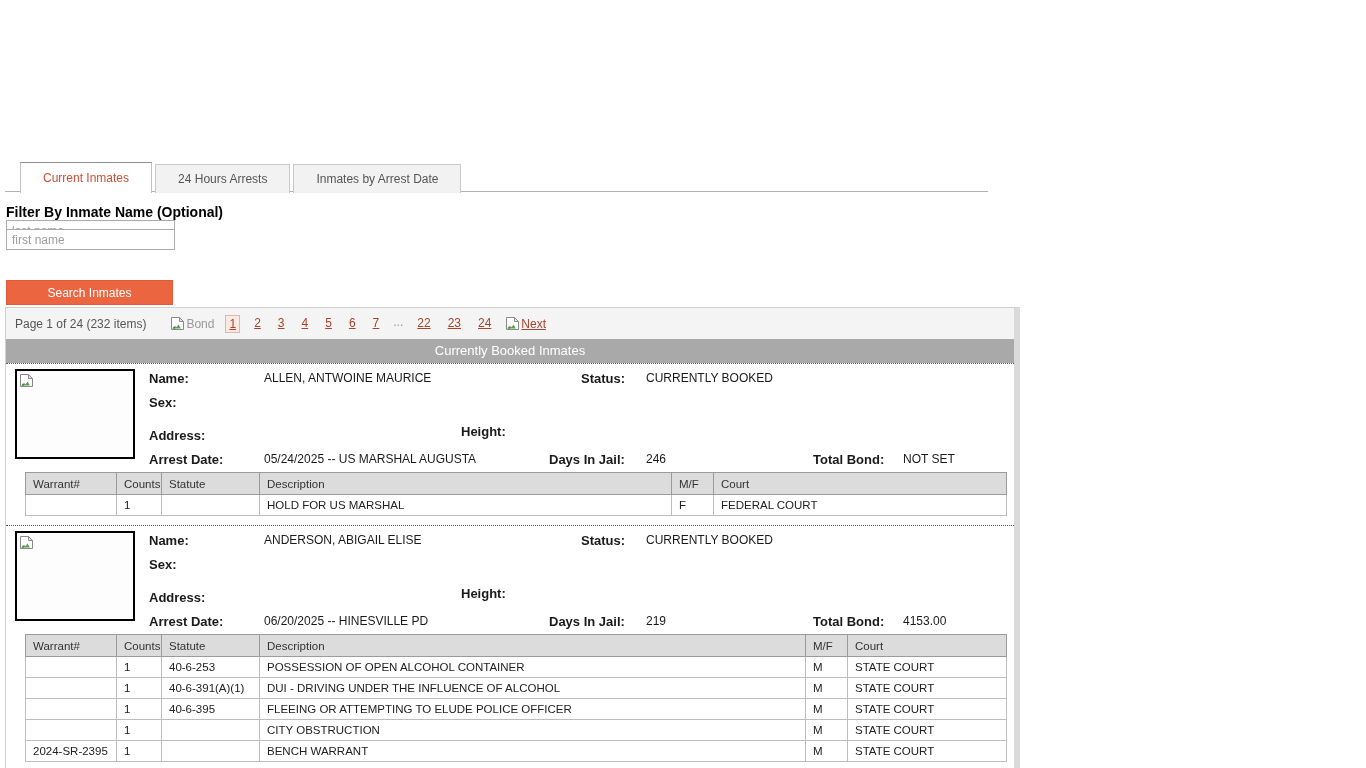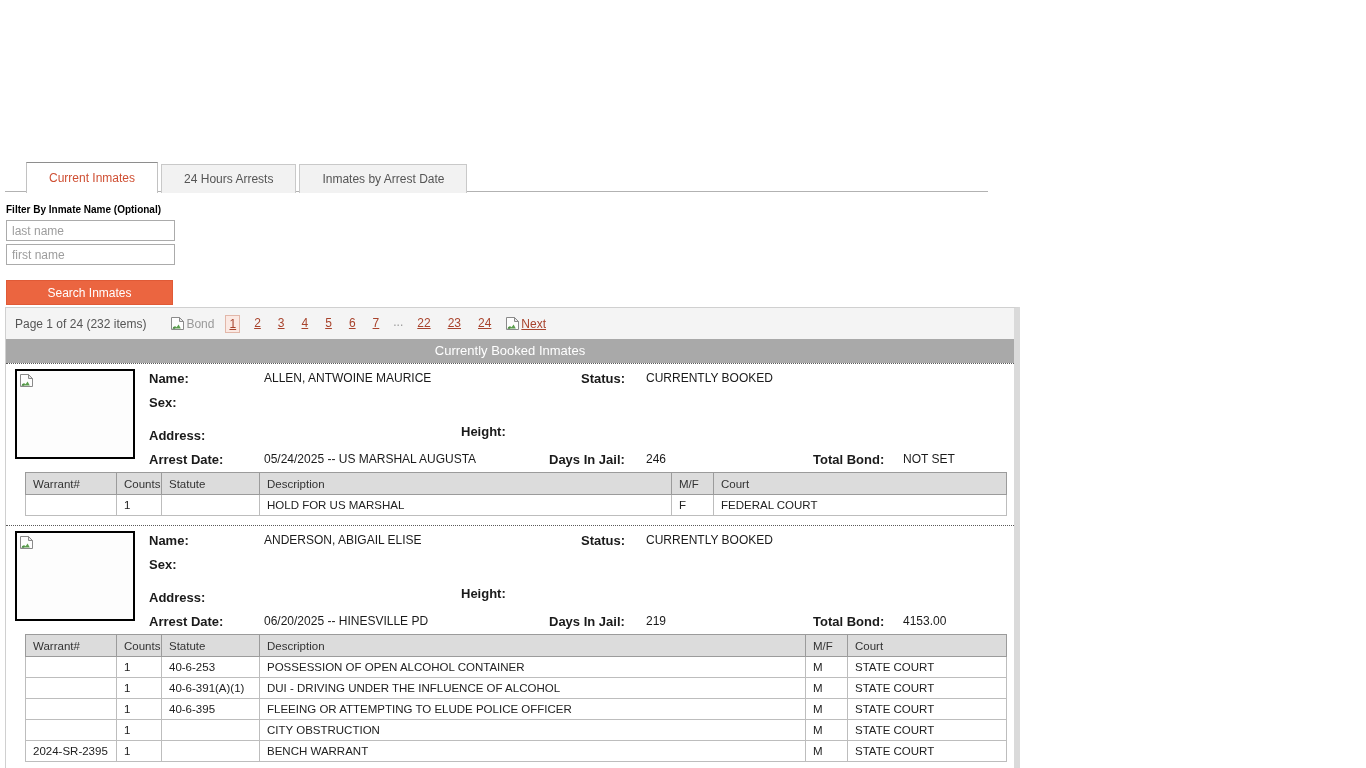--- a/index.html
+++ b/index.html
@@ -1,33 +1,33 @@
 <!DOCTYPE html>
 <html><head>
 <meta charset="utf-8">
 <style>
   * { margin:0; padding:0; box-sizing:border-box; }
   html,body { width:1366px; height:768px; overflow:hidden; background:#fff;
     font-family:"Liberation Sans", sans-serif; color:#1a1a1a; }
 
   
-  .tabstrip { position:absolute; left:26px; top:162px; display:flex; align-items:flex-end; z-index:2; }
+  .tabstrip { position:absolute; left:20px; top:162px; display:flex; align-items:flex-end; z-index:2; }
   .tabstrip-line { position:absolute; left:5px; top:191px; width:983px; height:1px; background:#b2b2b2; z-index:1; }
   .tab { height:29px; padding:0 22px; display:flex; align-items:center; font-size:12px; color:#555;
     background:#f2f2f2; border:1px solid #c9c9c9; border-bottom:none; margin-right:3px; cursor:pointer; }
   .tab.active { height:31px; background:#fff; border-top:1px solid #8e8e8e; border-left:1px solid #c2c2c2;
     border-right:1px solid #c2c2c2; color:#cf4f33; position:relative; z-index:3; }
 
   
-  .filter-heading { position:absolute; left:6px; top:204px; font-size:10px; font-weight:bold; color:#000; }
+  .filter-heading { position:absolute; left:6px; top:204px; font-size:14px; font-weight:bold; color:#000; }
   .filter-input { position:absolute; left:6px; width:169px; height:21px; border:1px solid #ababab;
     font-size:12px; padding:0 5px; color:#333; font-family:"Liberation Sans",sans-serif; }
   .filter-input::placeholder { color:#9d9d9d; }
   #lastName { top:220px; }
-  #firstName { top:244px; }
+  #firstName { top:229px; }
   .search-btn { position:absolute; left:6px; top:280px; width:167px; height:25px; background:#eb6540;
     border:1px solid #e05a36; color:#fff; font-size:12px; font-family:"Liberation Sans",sans-serif; cursor:pointer; }
 
   
   .panel { position:absolute; left:5px; top:307px; width:1015px; height:470px;
     border:1px solid #d0d0d0; border-right:6px solid #dadada; background:#fff; overflow:hidden; }
 
   .pager-bar { height:31px; background:#f4f4f4; display:flex; align-items:center; font-size:12px; color:#555; padding-left:9px; }
   .pager-summary { margin-right:24px; }
   .pager-nav { display:flex; align-items:center; gap:11px; }

